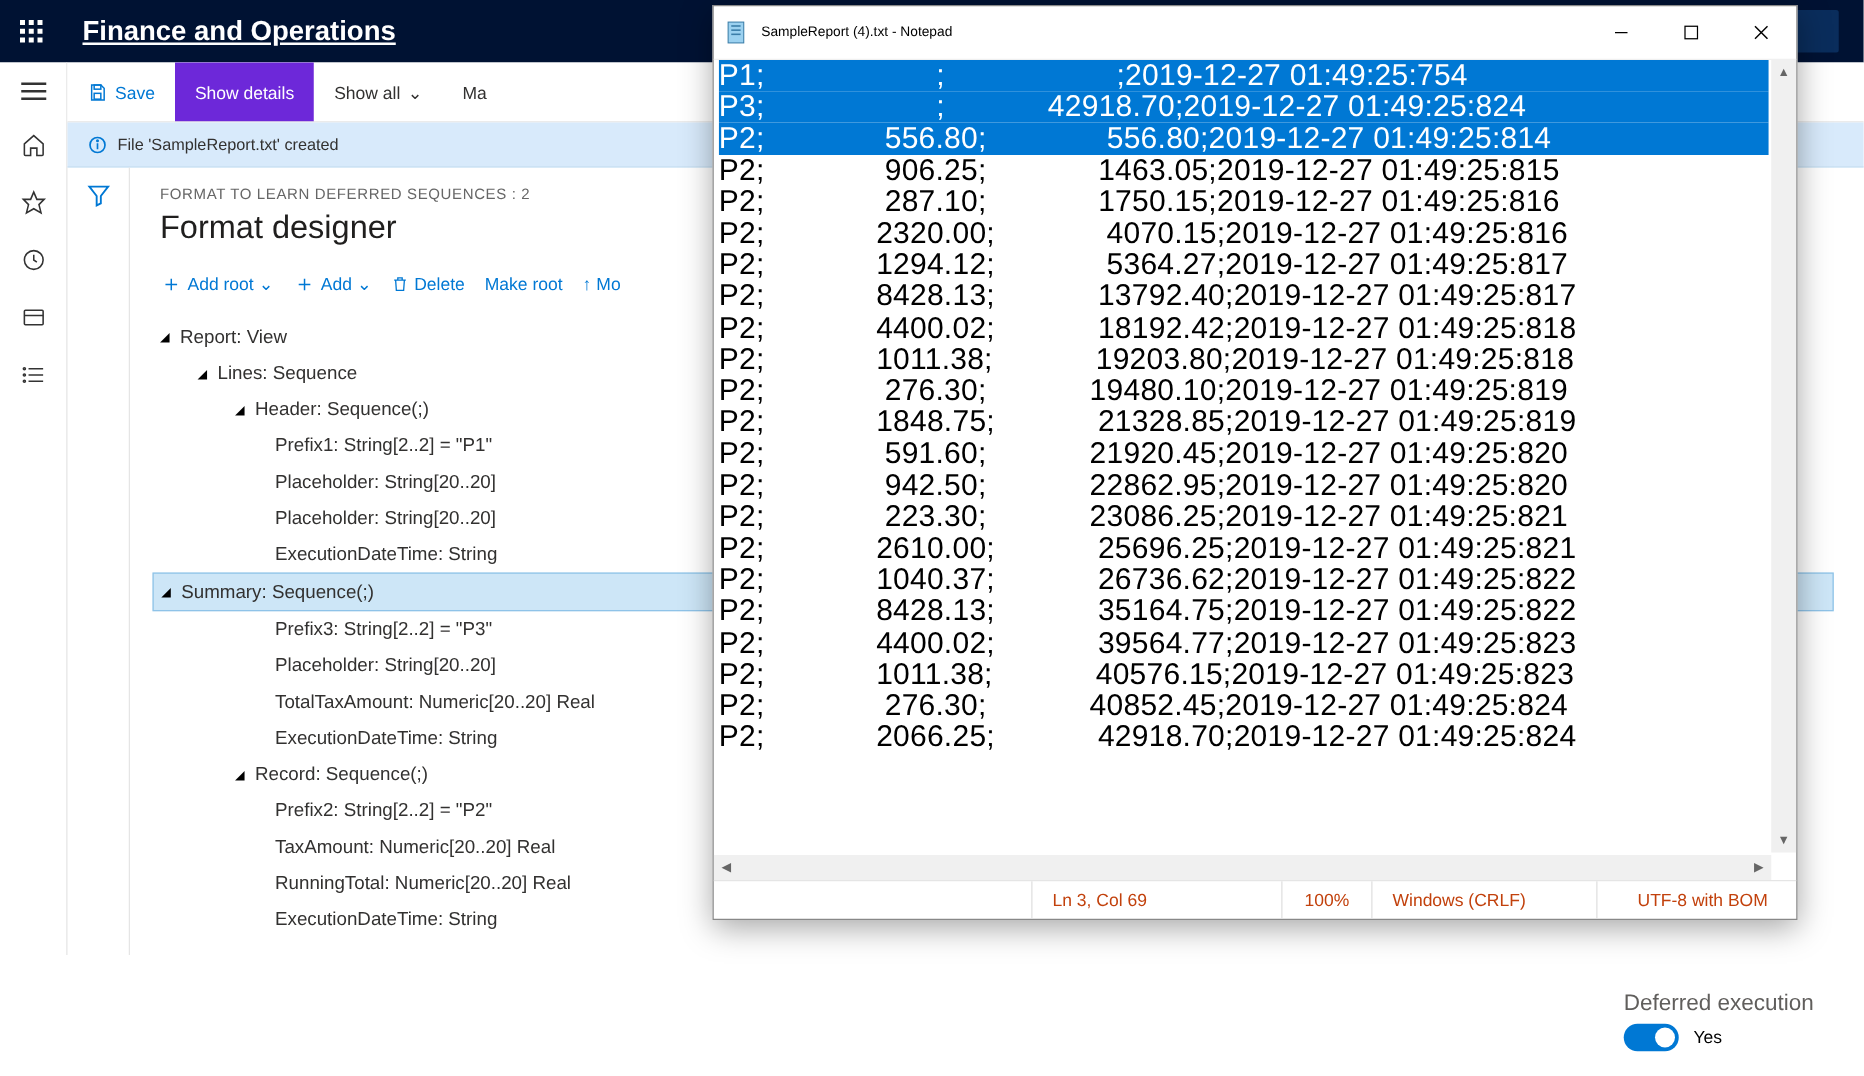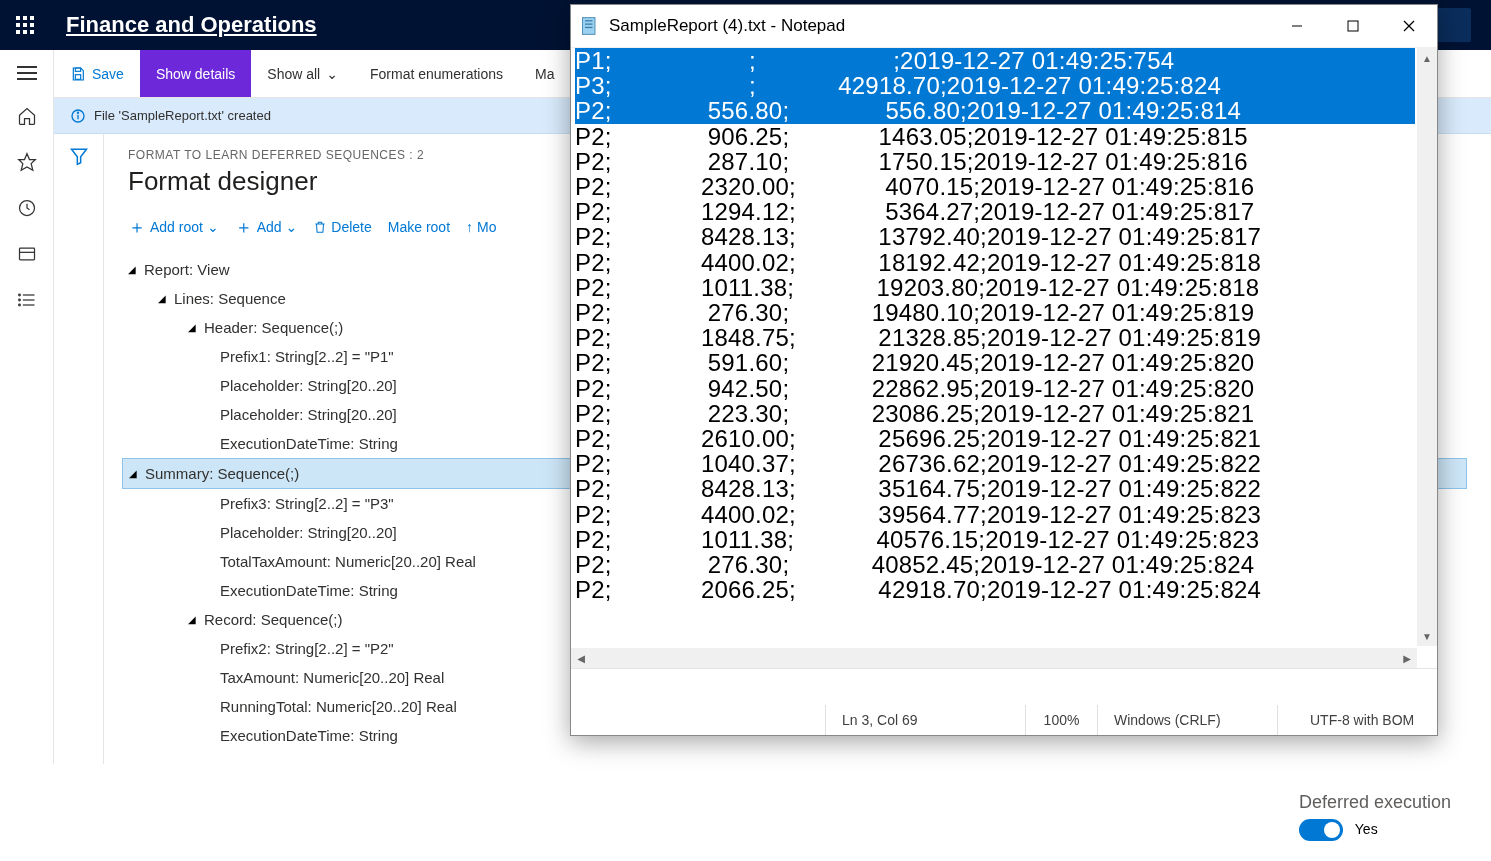--- a/index.html
+++ b/index.html
@@ -55,38 +55,38 @@
 .props { position:absolute; right:40px; bottom:20px; font-size:14px; }
 .prop-label { color:#605e5c; font-size:18px; margin-bottom:6px; }
 .toggle { width:44px; height:22px; background:#0078D4; border-radius:11px; position:relative; display:inline-block; vertical-align:middle; }
 .toggle::after { content:''; position:absolute; right:3px; top:3px; width:16px; height:16px; background:#fff; border-radius:50%; }
 .toggle-text { margin-left:8px; }
 
 
 .notepad { position:absolute; left:570px; top:4px; width:868px; height:732px; background:#fff; border:1px solid #888; box-shadow: 0 6px 24px rgba(0,0,0,0.35); display:flex; flex-direction:column; }
 .np-titlebar { height:42px; display:flex; align-items:center; padding-left:8px; }
 .np-icon { width:22px; height:22px; margin-right:8px; display:flex; align-items:center; justify-content:center; }
-.np-title { font-size:17px; color:#000; }
+.np-title { font-size:11px; color:#000; }
 .np-controls { margin-left:auto; display:flex; }
 .np-btn { width:56px; height:42px; display:flex; align-items:center; justify-content:center; cursor:pointer; }
 
 .np-menu { height:30px; display:flex; align-items:center; padding-left:8px; gap:20px; font-size:16px; }
 .np-menu span { cursor:pointer; }
 
 .np-body { flex:1; position:relative; overflow:hidden; border-top:1px solid #f0f0f0; border-bottom:1px solid #e5e5e5; }
 .np-text { position:absolute; left:4px; top:0; right:22px; bottom:22px; font-family: 'Consolas', monospace; font-size:24px; line-height:25.2px; white-space:pre; overflow:hidden; letter-spacing:0.2px; }
 .np-line.sel { background:#0078D4; color:#fff; }
 .np-scroll-v { position:absolute; right:0; top:0; bottom:22px; width:20px; background:#f0f0f0; }
 .np-scroll-h { position:absolute; left:0; right:20px; bottom:0; height:20px; background:#f0f0f0; display:flex; align-items:center;}
 .scroll-arrow { width:20px; height:20px; display:flex; align-items:center; justify-content:center; color:#666; font-size:10px; cursor:pointer; }
 .np-scroll-v .scroll-arrow:first-child{ position:absolute; top:0;}
 .np-scroll-v .scroll-arrow:last-child{ position:absolute; bottom:0;}
 .np-scroll-h .scroll-arrow:last-child{ margin-left:auto;}
 
-.np-status { height:30px; display:flex; align-items:center; font-size:14px; color:#404040;margin-top:36px; }
+.np-status { height:30px; display:flex; align-items:center; font-size:14px; color:#c2410c; }
 .np-status > div { border-left:1px solid #e0e0e0; padding:0 14px; height:100%; display:flex; align-items:center; }
 .np-status > div:first-child { border-left:none; flex:1; }
 .np-status .cell-pos { width:200px; padding-left:16px;}
 .np-status .cell-zoom { width:72px; justify-content:center;}
 .np-status .cell-eol { width:180px; padding-left:16px;}
 .np-status .cell-enc { width:160px; padding-left:32px;}
 </style>
 </head>
 <body>
 
@@ -158,23 +158,20 @@
         <span>Save</span>
       </div>
       <div class="action-item primary">
           <span>Show details</span>
         </div>
       <div class="action-item">
           <span>Show all</span> 
           <span>⌄</span>
         </div>
       <div class="action-item">
-          <span>Format enumerations</span>
-        </div>
-      <div class="action-item">
           <span>Ma</span>
         </div>
     </div>
 
     <div class="info-banner">
       <svg width="16" height="16" viewBox="0 0 24 24" fill="none" stroke="#0078D4" stroke-width="2">
           <circle cx="12" cy="12" r="9"></circle>
           <line x1="12" y1="10" x2="12" y2="17"></line>
           <circle cx="12" cy="7" r="0.8" fill="#0078D4"></circle>
         </svg>

